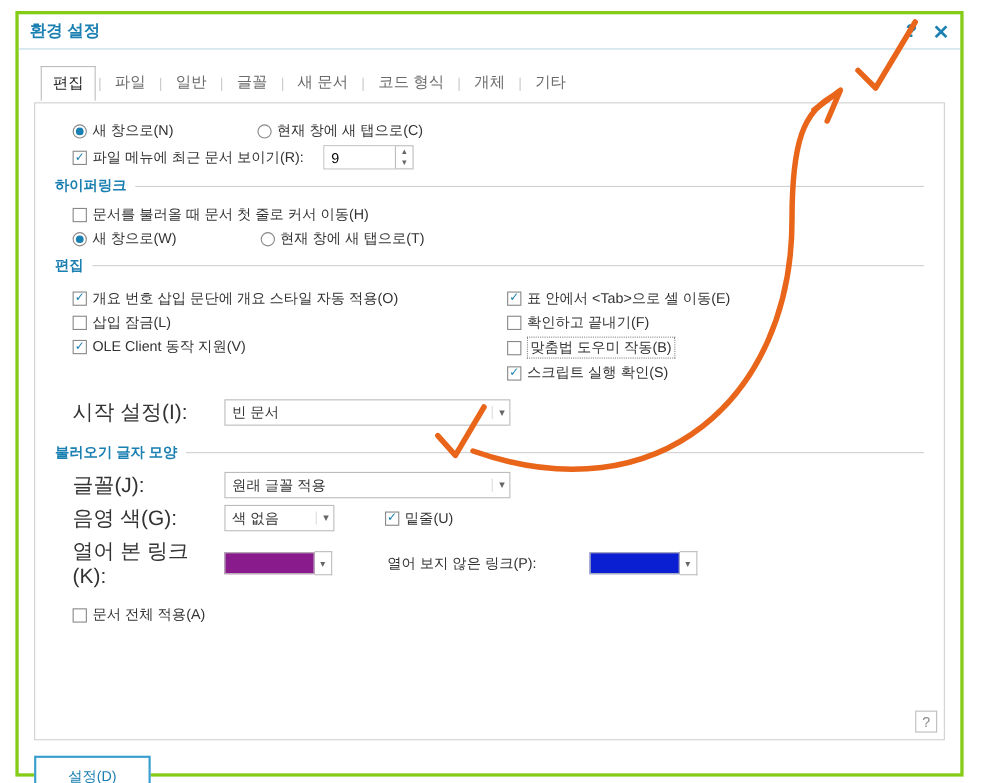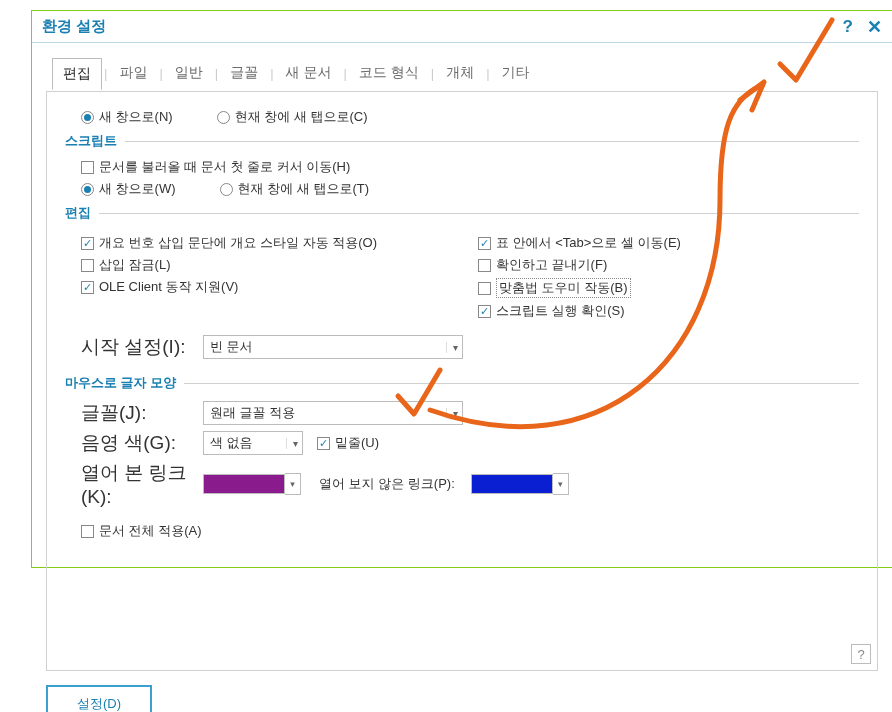--- a/index.html
+++ b/index.html
@@ -1,34 +1,34 @@
 <!DOCTYPE html>
 <html><head>
   <meta charset="utf-8">
   <style>
     * { box-sizing: border-box; font-family: "Malgun Gothic", "맑은 고딕", sans-serif; }
     body { margin: 0; padding: 0; background: #fff; width: 892px; height: 712px; position: relative; }
-    .dialog { position: absolute; left: 31px; top: 10px; width: 862px; height: 558px; border: 1px solid #84cc16; background: #fff; }
+    .dialog { position: absolute; left: 14px; top: 10px; width: 862px; height: 696px; border: 3px solid #84cc16; background: #fff; }
     .title-bar { height: 32px; border-bottom: 1px solid #bcd8e6; display: flex; align-items: center; padding: 0 10px; }
     .title-text { color: #1a7fb1; font-size: 15px; font-weight: bold; flex: 1; }
     .title-help { color: #1a7fb1; font-size: 17px; font-weight: bold; margin-right: 14px; cursor: pointer; }
     .title-close { color: #1a7fb1; font-size: 18px; font-weight: bold; cursor: pointer; }
     .content-row { display: flex; padding: 14px 14px 0 14px; gap: 14px; flex-direction: column; }
     .left-col { flex: 1; }
     .right-col { width: 106px; display: flex; flex-direction: column; gap: 10px; }
     .btn { height: 38px; border: 1px solid #bcbcbc; background: #fff; font-size: 13px; color: #8b5cf6; cursor: pointer; display: flex; align-items: center; justify-content: center; }
     .btn-primary { border: 2px solid #3b9fcf; color: #1a7fb1; }
     .tabs { display: flex; align-items: center; gap: 0; padding: 0 6px; margin-bottom: 2px; }
     .tab { font-size: 14px; color: #6b6b6b; padding: 6px 10px; cursor: pointer; }
     .tab.active { color: #222; border: 1px solid #bcbcbc; border-bottom: 1px solid #fff; position: relative; top: 1px; background: #fff; }
     .tab-sep { color: #ccc; font-size: 13px; padding: 0 2px; }
     .panel { border: 1px solid #d0d0d0; padding: 12px 18px 18px 18px; min-height: 580px; position: relative; }
     .section-title { color: #1a7fb1; font-size: 13px; font-weight: bold; display: flex; align-items: center; margin: 6px 0 8px 0; }
     .section-title .line { flex: 1; height: 1px; background: #d0d0d0; margin-left: 8px; }
-    .row { display: flex; align-items: center; gap: 2px; margin: 4px 0 4px 16px; font-size: 13px; color: #333; }
+    .row { display: flex; align-items: center; gap: 18px; margin: 4px 0 4px 16px; font-size: 13px; color: #333; }
     .radio, .chk { display: inline-flex; align-items: center; gap: 5px; cursor: pointer; }
     .radio-dot { width: 13px; height: 13px; border: 1px solid #888; border-radius: 50%; display: inline-flex; align-items: center; justify-content: center; }
     .radio-dot.checked::after { content: ""; width: 7px; height: 7px; background: #1a7fb1; border-radius: 50%; }
     .chk-box { width: 13px; height: 13px; border: 1px solid #888; display: inline-flex; align-items: center; justify-content: center; background: #fff; }
     .chk-box.checked { background: #fff; }
     .chk-box.checked::after { content: "✓"; color: #1a7fb1; font-size: 11px; line-height: 1; }
     .spinner { display: inline-flex; border: 1px solid #bcbcbc; height: 22px; }
     .spinner input { width: 64px; border: none; padding: 0 6px; font-size: 13px; }
     .spinner .arrows { width: 16px; display: flex; flex-direction: column; border-left: 1px solid #bcbcbc; }
     .spinner .arrows span { flex: 1; font-size: 7px; display: flex; align-items: center; justify-content: center; color: #666; cursor: pointer; }
@@ -81,23 +81,36 @@
           <span class="radio">
             <span class="radio-dot checked"></span>
               <span>새 창으로(N)</span>
           </span>
           <span style="width:40px"></span>
           <span class="radio">
             <span class="radio-dot"></span>
               <span>현재 창에 새 탭으로(C)</span>
           </span>
         </div>
+        <div class="row">
+          <span class="chk">
+            <span class="chk-box checked"></span>
+              <span>파일 메뉴에 최근 문서 보이기(R):</span>
+          </span>
+          <span class="spinner">
+            <input value="9" style="">
+            <span class="arrows">
+                <span>▲</span>
+                <span>▼</span>
+              </span>
+          </span>
+        </div>
 
         <div class="section-title">
-          <span>스크립트</span>
+          <span>하이퍼링크</span>
             <span class="line"></span>
         </div>
         <div class="row">
           <span class="chk">
             <span class="chk-box"></span>
               <span>문서를 불러올 때 문서 첫 줄로 커서 이동(H)</span>
           </span>
         </div>
         <div class="row">
           <span class="radio">
@@ -164,21 +177,21 @@
           </div>
         </div>
         <div class="row" style="margin-top:10px">
           <span class="label-inline">시작 설정(I):</span>
           <span class="select wide">
               <span>빈 문서</span>
             </span>
         </div>
 
         <div class="section-title" style="margin-top:14px">
-          <span>마우스로 글자 모양</span>
+          <span>불러오기 글자 모양</span>
             <span class="line"></span>
         </div>
         <div class="row">
           <span class="label-inline">글꼴(J):</span>
           <span class="select wide">
               <span>원래 글꼴 적용</span>
             </span>
         </div>
         <div class="row">
           <span class="label-inline">음영 색(G):</span>

